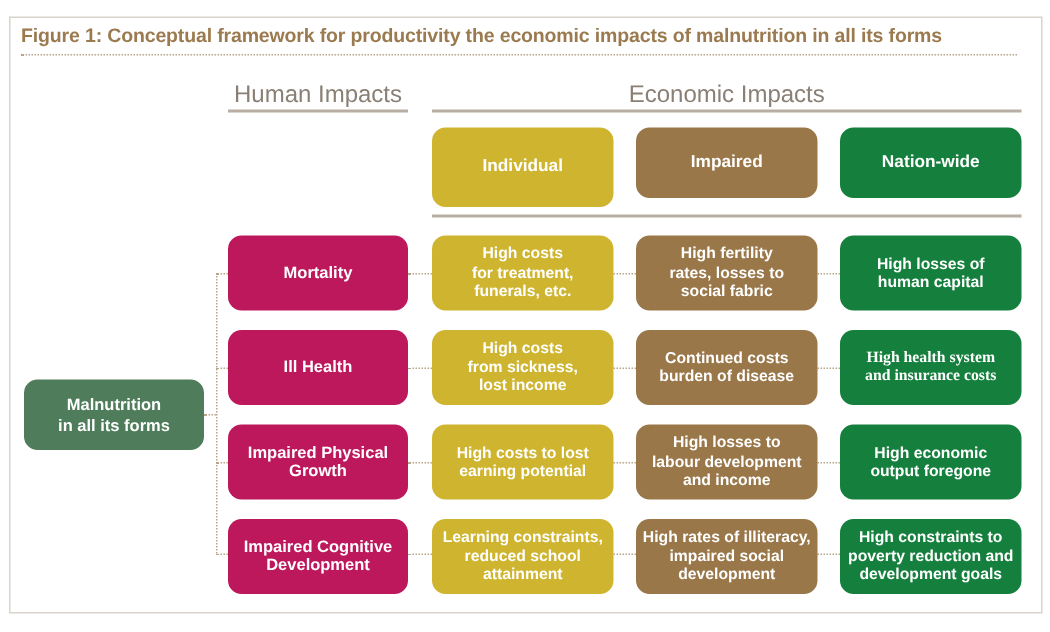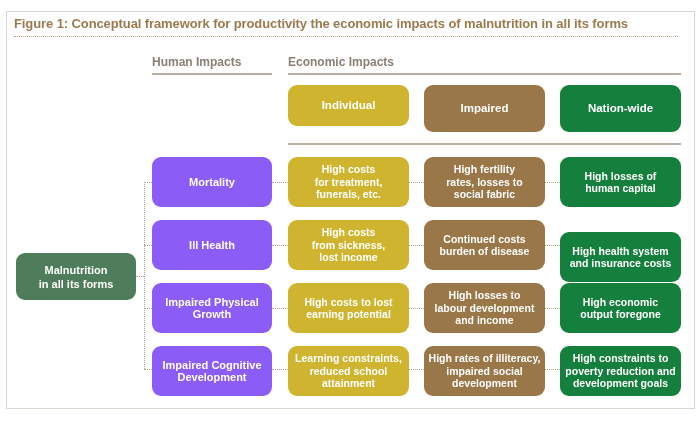--- a/index.html
+++ b/index.html
@@ -1,23 +1,23 @@
 <!DOCTYPE html>
 <html><head>
 <meta charset="utf-8">
 <style>
   html,body{margin:0;padding:0;background:#fff;}
   body{width:700px;height:421px;position:relative;overflow:hidden;font-family:"Liberation Sans",sans-serif;}
   .frame{position:absolute;left:6px;top:11px;width:689px;height:398px;border:1px solid #d9d4cc;box-sizing:border-box;background:#fff;}
   .title{position:absolute;left:14px;top:16px;font-size:13px;font-weight:bold;color:#9a7a4e;white-space:nowrap;letter-spacing:-0.1px;}
   .title-rule{position:absolute;left:14px;top:36px;width:664px;border-top:1px dotted #b8a58a;}
-  .hdr{position:absolute;font-size:12px;font-weight:bold;color:#8a7f74;}
+  .hdr{position:absolute;font-size:16px;font-weight:normal;color:#8a7f74;text-align:center;}
   .hdr-rule{position:absolute;height:2px;background:#b9aea4;}
   .box{position:absolute;border-radius:9px;display:flex;align-items:center;justify-content:center;text-align:center;color:#fff;font-weight:bold;font-size:10.5px;line-height:12.5px;box-sizing:border-box;padding:0 4px;white-space:pre-line;}
-  .blue{background:#8b5cf6;font-size:11px;}
+  .blue{background:#be185d;font-size:11px;}
   .yellow{background:#cfb52f;}
   .brown{background:#9a7749;}
   .green{background:#15803d;}
   .dkgreen{background:#4f7c5a;font-size:11px;line-height:14px;}
   .hbox{font-size:11.5px;}
   .row-rule{position:absolute;left:288px;top:143px;width:393px;height:2px;background:#b9aea4;}
   .dot-h{position:absolute;border-top:1px dotted #b8a58a;height:0;}
   .dot-v{position:absolute;border-left:1px dotted #b8a58a;width:0;}
 </style>
 </head>
@@ -25,21 +25,21 @@
 
 <div class="frame"></div>
 <div class="title">Figure 1: Conceptual framework for productivity the economic impacts of malnutrition in all its forms</div>
 <div class="title-rule"></div>
 
 <div class="hdr" style="left:152px;top:55px;width:120px;">Human Impacts</div>
 <div class="hdr-rule" style="left:152px;top:73px;width:120px;"></div>
 <div class="hdr" style="left:288px;top:55px;width:393px;">Economic Impacts</div>
 <div class="hdr-rule" style="left:288px;top:73px;width:393px;"></div>
 
-<div class="box yellow hbox" style="left:288px;top:85px;width:121px;height:41px;">Individual</div>
+<div class="box yellow hbox" style="left:288px;top:85px;width:121px;height:53px;">Individual</div>
 <div class="box brown hbox" style="left:424px;top:85px;width:121px;height:47px;">Impaired</div>
 <div class="box green hbox" style="left:560px;top:85px;width:121px;height:47px;">Nation-wide</div>
 
 <div class="row-rule"></div>
 
 <div class="dot-v" style="left:144px;top:182px;height:187px;"></div>
 <div class="dot-h" style="left:136px;top:276px;width:8px;"></div>
 <div class="dot-h" style="left:144px;top:182px;width:8px;"></div>
 <div class="dot-h" style="left:144px;top:245px;width:8px;"></div>
 <div class="dot-h" style="left:144px;top:308px;width:8px;"></div>
@@ -70,21 +70,21 @@
 social fabric</div>
 <div class="box green" style="left:560px;top:157px;width:121px;height:50px;">High losses of
 human capital</div>
 
 <div class="box blue" style="left:152px;top:220px;width:120px;height:50px;">Ill Health</div>
 <div class="box yellow" style="left:288px;top:220px;width:121px;height:50px;">High costs
 from sickness,
 lost income</div>
 <div class="box brown" style="left:424px;top:220px;width:121px;height:50px;">Continued costs
 burden of disease</div>
-<div class="box green" style="left:560px;top:232px;width:121px;height:50px;">High health system
+<div class="box green" style="left:560px;top:220px;width:121px;height:50px;font-family:Liberation Serif, serif;">High health system
 and insurance costs</div>
 
 <div class="box blue" style="left:152px;top:283px;width:120px;height:50px;">Impaired Physical
 Growth</div>
 <div class="box yellow" style="left:288px;top:283px;width:121px;height:50px;">High costs to lost
 earning potential</div>
 <div class="box brown" style="left:424px;top:283px;width:121px;height:50px;">High losses to
 labour development
 and income</div>
 <div class="box green" style="left:560px;top:283px;width:121px;height:50px;">High economic

